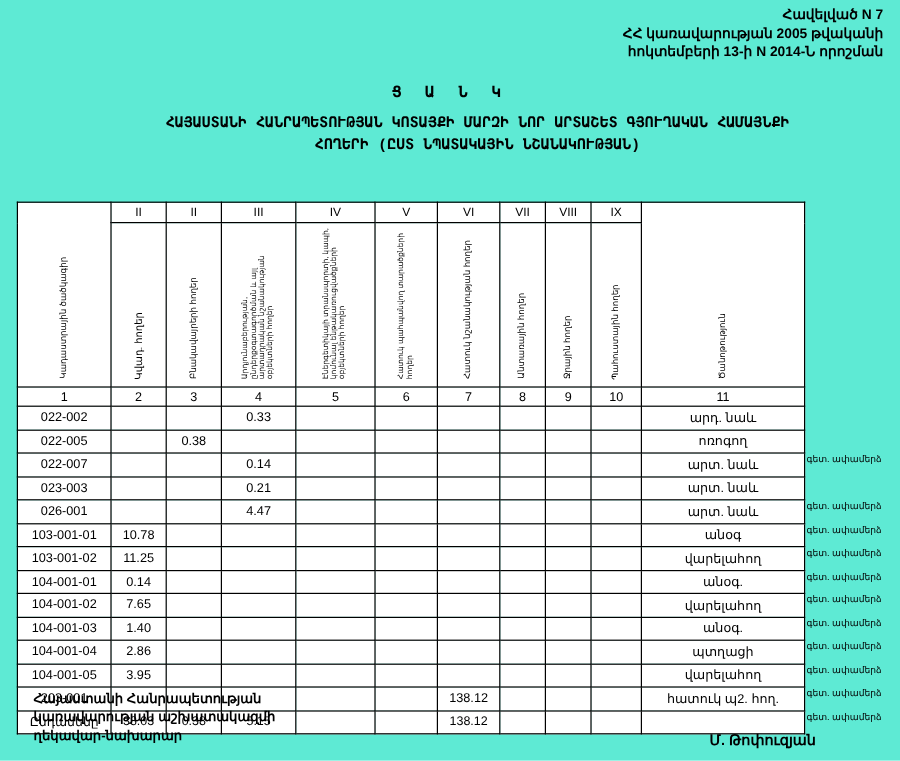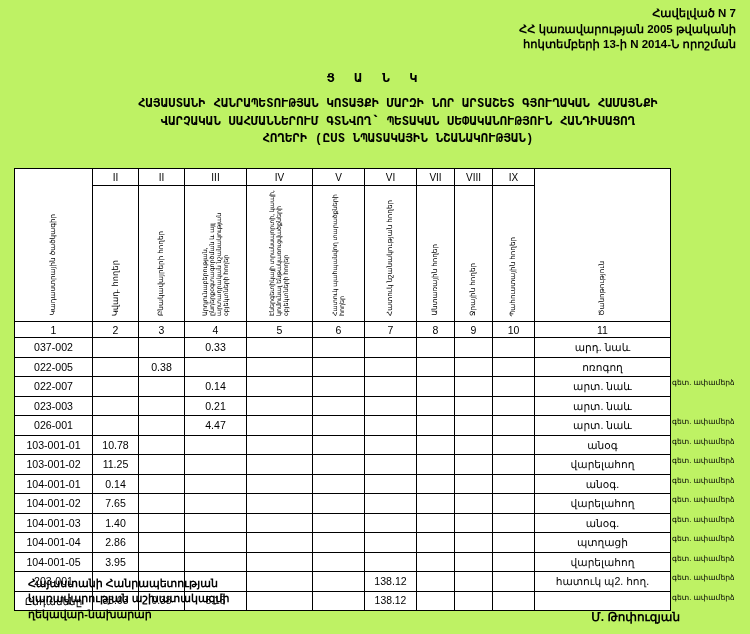--- a/index.html
+++ b/index.html
@@ -7,21 +7,21 @@
     margin: 0; padding: 0;
     width: 750px; height: 634px;
     background: #ffffff;
     font-family: "Liberation Sans", sans-serif;
     color: #000000;
     overflow: hidden;
   }
   .page {
     position: relative;
     width: 750px; height: 634px;
-    background: #bef264;
+    background: #5eead4;
   }
 
   
   .doc-header {
     position: absolute;
     top: 6px; right: 14px;
     text-align: right;
     font-size: 11.5px;
     font-weight: bold;
     line-height: 1.35;
@@ -146,21 +146,20 @@
   <div class="doc-header">
     <div>Հավելված N 7</div>
     <div>ՀՀ կառավարության 2005 թվականի</div>
     <div>հոկտեմբերի 13-ի N 2014-Ն որոշման</div>
   </div>
 
   <div class="title-block">
     <div class="tsank">Ց Ա Ն Կ</div>
     <div class="title-lines">
       <div>ՀԱՅԱՍՏԱՆԻ ՀԱՆՐԱՊԵՏՈՒԹՅԱՆ ԿՈՏԱՅՔԻ ՄԱՐԶԻ ՆՈՐ ԱՐՏԱՇԵՏ ԳՅՈՒՂԱԿԱՆ ՀԱՄԱՅՆՔԻ</div>
-      <div>ՎԱՐՉԱԿԱՆ ՍԱՀՄԱՆՆԵՐՈՒՄ ԳՏՆՎՈՂ՝ ՊԵՏԱԿԱՆ ՍԵՓԱԿԱՆՈՒԹՅՈՒՆ ՀԱՆԴԻՍԱՑՈՂ</div>
       <div>ՀՈՂԵՐԻ (ԸՍՏ ՆՊԱՏԱԿԱՅԻՆ ՆՇԱՆԱԿՈՒԹՅԱՆ)</div>
     </div>
   </div>
 
   <div class="table-wrap">
     <table class="main">
       <colgroup>
         <col style="width:78px">
         <col style="width:46px">
         <col style="width:46px">
@@ -210,21 +209,21 @@
           <td>5</td>
           <td>6</td>
           <td>7</td>
           <td>8</td>
           <td>9</td>
           <td>10</td>
           <td>11</td>
         </tr>
 
         <tr class="datarow">
-          <td class="code">037-002</td>
+          <td class="code">022-002</td>
           <td class="val"></td>
           <td class="val"></td>
           <td class="val">0.33</td>
           <td class="val"></td>
           <td class="val"></td>
           <td class="val"></td>
           <td class="val"></td>
           <td class="val"></td>
           <td class="val"></td>
           <td class="lastc">արդ. նաև</td>

